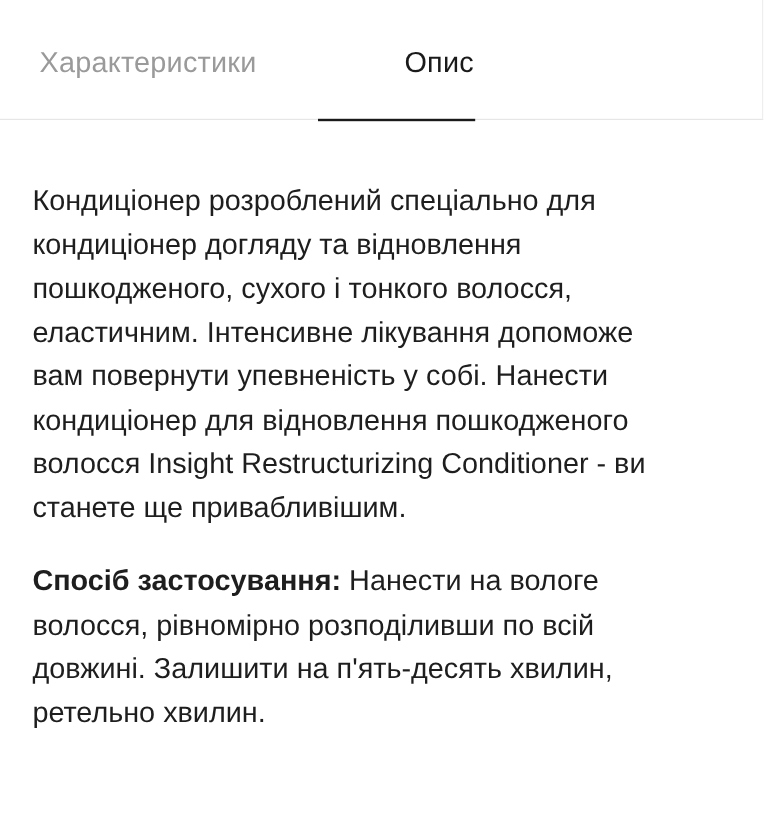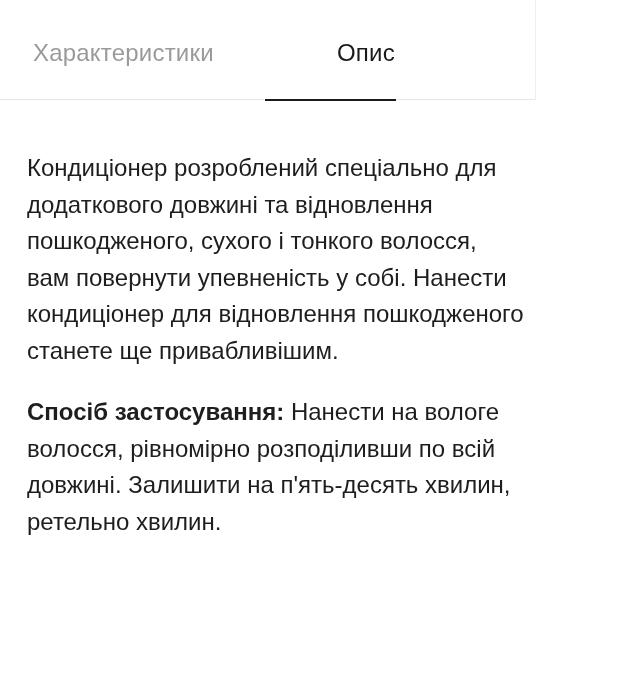--- a/index.html
+++ b/index.html
@@ -12,21 +12,21 @@
       height: 699px;
       overflow: hidden;
       position: relative;
       font-family: "Liberation Sans", "DejaVu Sans", sans-serif;
       color: #1a1a1a;
     }
     .tabs-bar {
       position: absolute;
       left: 0;
       top: 0;
-      width: 536px;
+      width: 636px;
       height: 100px;
       border-bottom: 1px solid #e6e6e6;
       border-right: 1px solid #eeeeee;
       box-sizing: border-box;
     }
     .tab {
       position: absolute;
       top: 38px;
       font-size: 24px;
       line-height: 30px;
@@ -79,24 +79,26 @@
 
 <div class="tabs-bar">
   <div class="tab tab-characteristics">Характеристики</div>
   <div class="tab tab-description">Опис</div>
 </div>
 <div class="tab-underline"></div>
 
 <div class="content">
   <p class="para-desc">
     <span class="line">Кондиціонер розроблений спеціально для</span>
-    <span class="line">додаткового довжині та відновлення</span>
+    <span class="line">кондиціонер догляду та відновлення</span>
     <span class="line">пошкодженого, сухого і тонкого волосся,</span>
+    <span class="line">еластичним. Інтенсивне лікування допоможе</span>
     <span class="line">вам повернути упевненість у собі. Нанести</span>
     <span class="line">кондиціонер для відновлення пошкодженого</span>
+    <span class="line">волосся Insight Restructurizing Conditioner - ви</span>
     <span class="line">станете ще привабливішим.</span>
   </p>
   <p>
     <span class="line"><span class="bold-label">Спосіб застосування:</span><span> Нанести на вологе</span></span>
     <span class="line">волосся, рівномірно розподіливши по всій</span>
     <span class="line">довжині. Залишити на п'ять-десять хвилин,</span>
     <span class="line">ретельно хвилин.</span>
   </p>
 </div>
 

